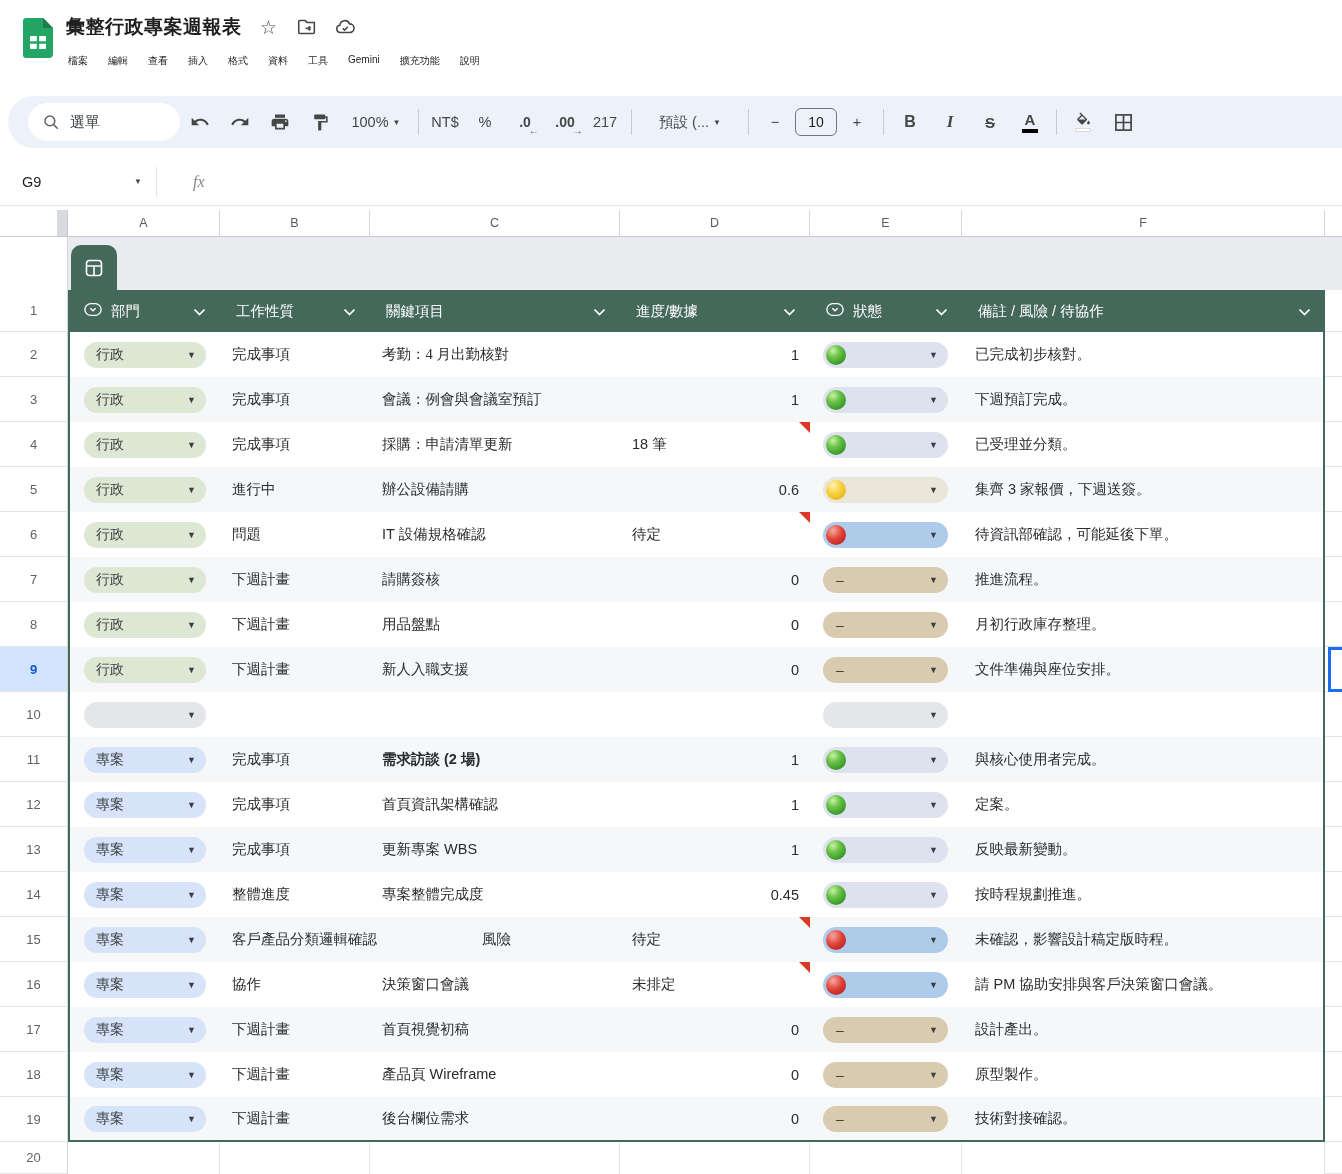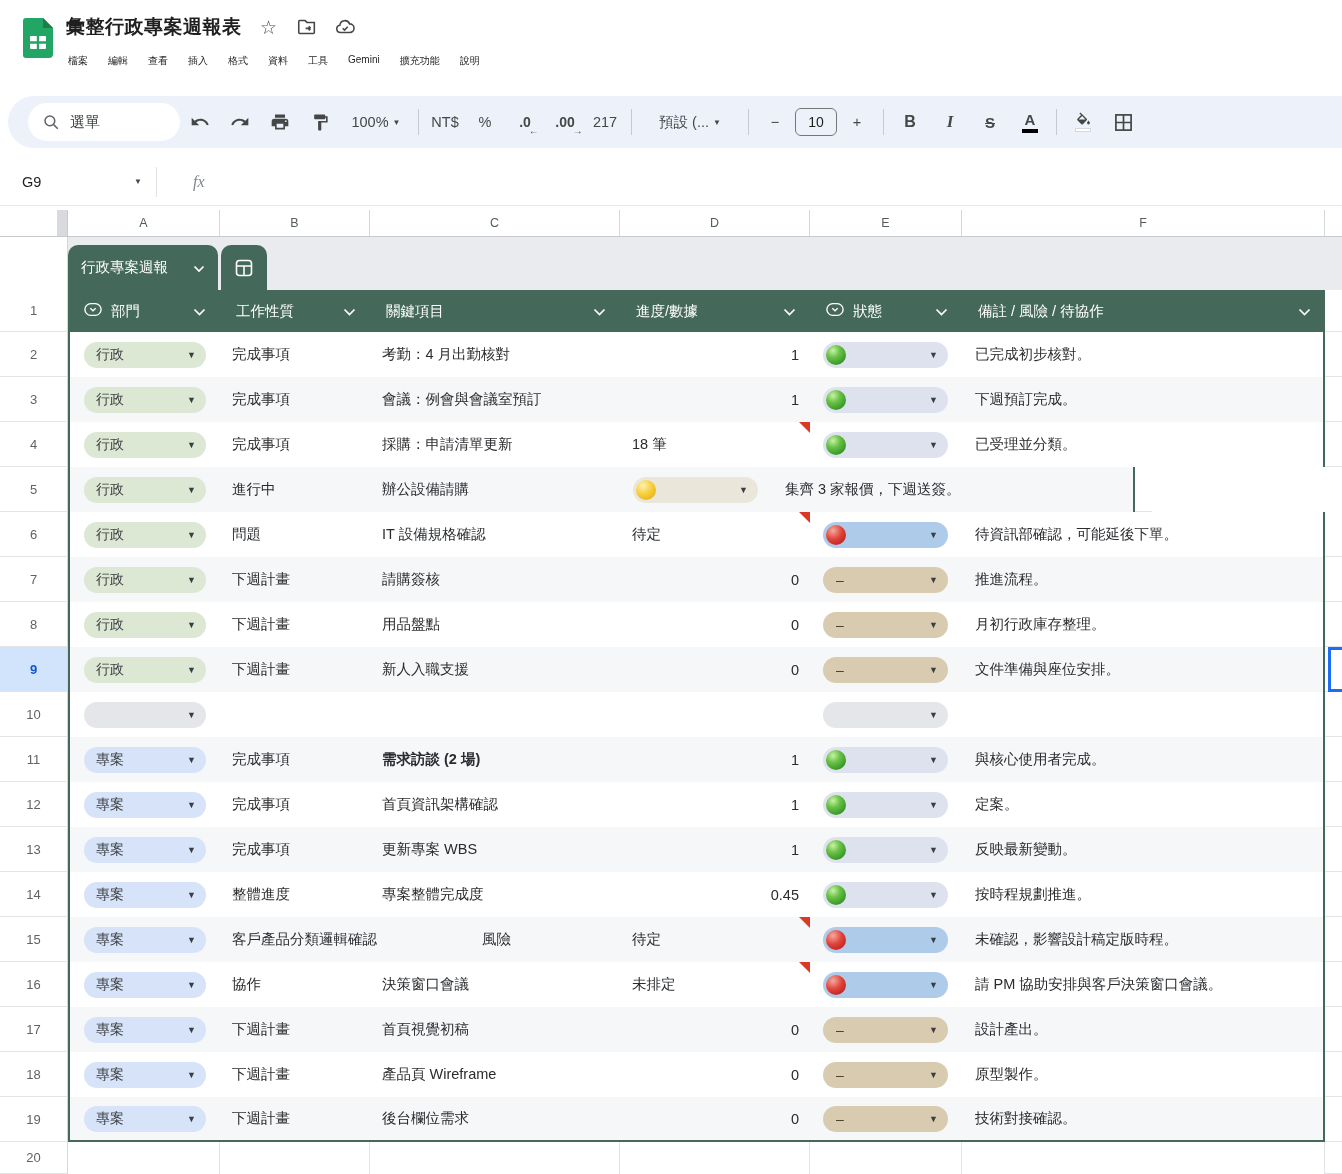--- a/index.html
+++ b/index.html
@@ -263,28 +263,20 @@
         <div class="colh" style="width: 250px;">C</div>
         <div class="colh" style="width: 190px;">D</div>
         <div class="colh" style="width: 152px;">E</div>
         <div class="colh" style="width: 363px;">F</div>
         <div class="colh sliverhead" style="width: 17px;"></div>
       </div>
 
     <div class="tabband">
       <div class="tbr"></div>
       <div class="tbarea">
-        <div class="sheet-tab">
-          <span>行政專案週報</span>
-          <span class="chev">
-            <svg width="12" height="8" viewBox="0 0 12 8">
-                <path d="M1.5 1.5L6 6l4.5-4.5" stroke="#fff" stroke-width="1.7" fill="none"></path>
-              </svg>
-          </span>
-        </div>
         <div class="tabiconseg">
           <svg width="20" height="20" viewBox="0 0 20 20">
               <rect x="2.5" y="2.5" width="15" height="15" rx="3" stroke="#fff" fill="none" stroke-width="1.6"></rect>
               <path d="M2.5 8h15M10 8v9.5" stroke="#fff" stroke-width="1.6" fill="none"></path>
             </svg>
         </div>
       </div>
     </div>
 
     <div class="thead-row">
@@ -338,21 +330,21 @@
     <div>
         <div class="trow">
           <div class="rh">2</div>
           <div class="td a" style="width: 152px;">
             <div class="chip dept admin" style="height: 26px;">
               <span>行政</span>
               <span class="caret-c">▼</span>
             </div>
           </div>
           <div class="td b" style="width: 150px;">完成事項</div>
-          <div class="td c" style="width: 250px;">考勤：4 月出勤核對</div>
+          <div class="td c" style="width: 250px; font-family: Liberation Serif, serif;">考勤：4 月出勤核對</div>
           <div class="td d right" style="width: 190px;">
             <span>1</span>
           </div>
           <div class="td e" style="width: 152px;">
             <div class="chip status green">
               <div class="ball green"></div>
               <span class="caret-c">▼</span>
             </div>
           </div>
           <div class="td f" style="width: 363px;">已完成初步核對。</div>
@@ -406,20 +398,23 @@
         <div class="trow stripe">
           <div class="rh">5</div>
           <div class="td a" style="width: 152px;">
             <div class="chip dept admin" style="height: 26px;">
               <span>行政</span>
               <span class="caret-c">▼</span>
             </div>
           </div>
           <div class="td b" style="width: 150px;">進行中</div>
           <div class="td c" style="width: 250px;">辦公設備請購</div>
+          <div class="td d right" style="width: 190px;">
+            <span>0.6</span>
+          </div>
           <div class="td e" style="width: 152px;">
             <div class="chip status yellow">
               <div class="ball yellow"></div>
               <span class="caret-c">▼</span>
             </div>
           </div>
           <div class="td f" style="width: 363px;">集齊 3 家報價，下週送簽。</div>
           <div class="sliver"></div>
         </div>
         <div class="trow">

